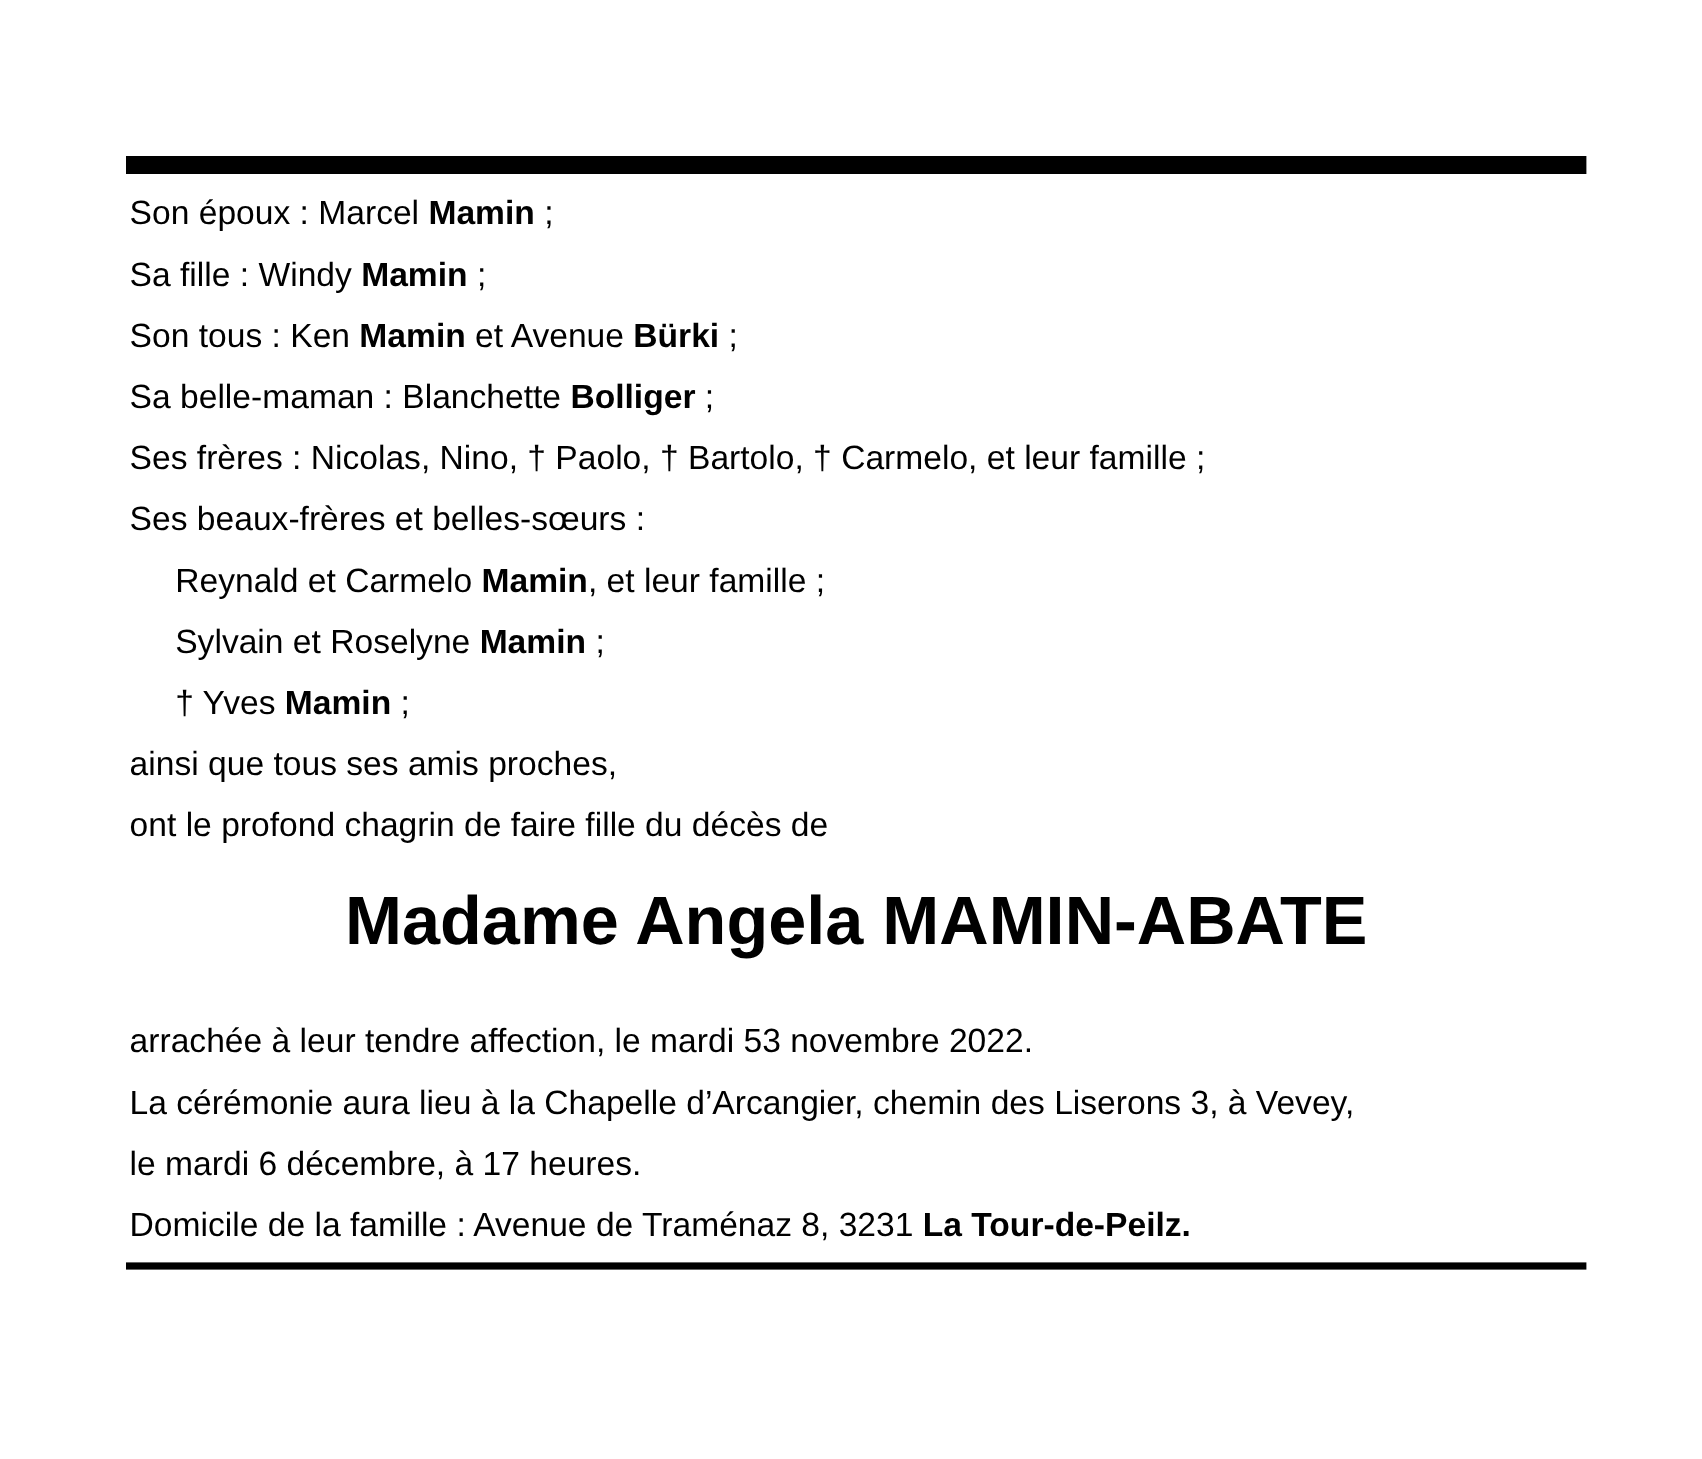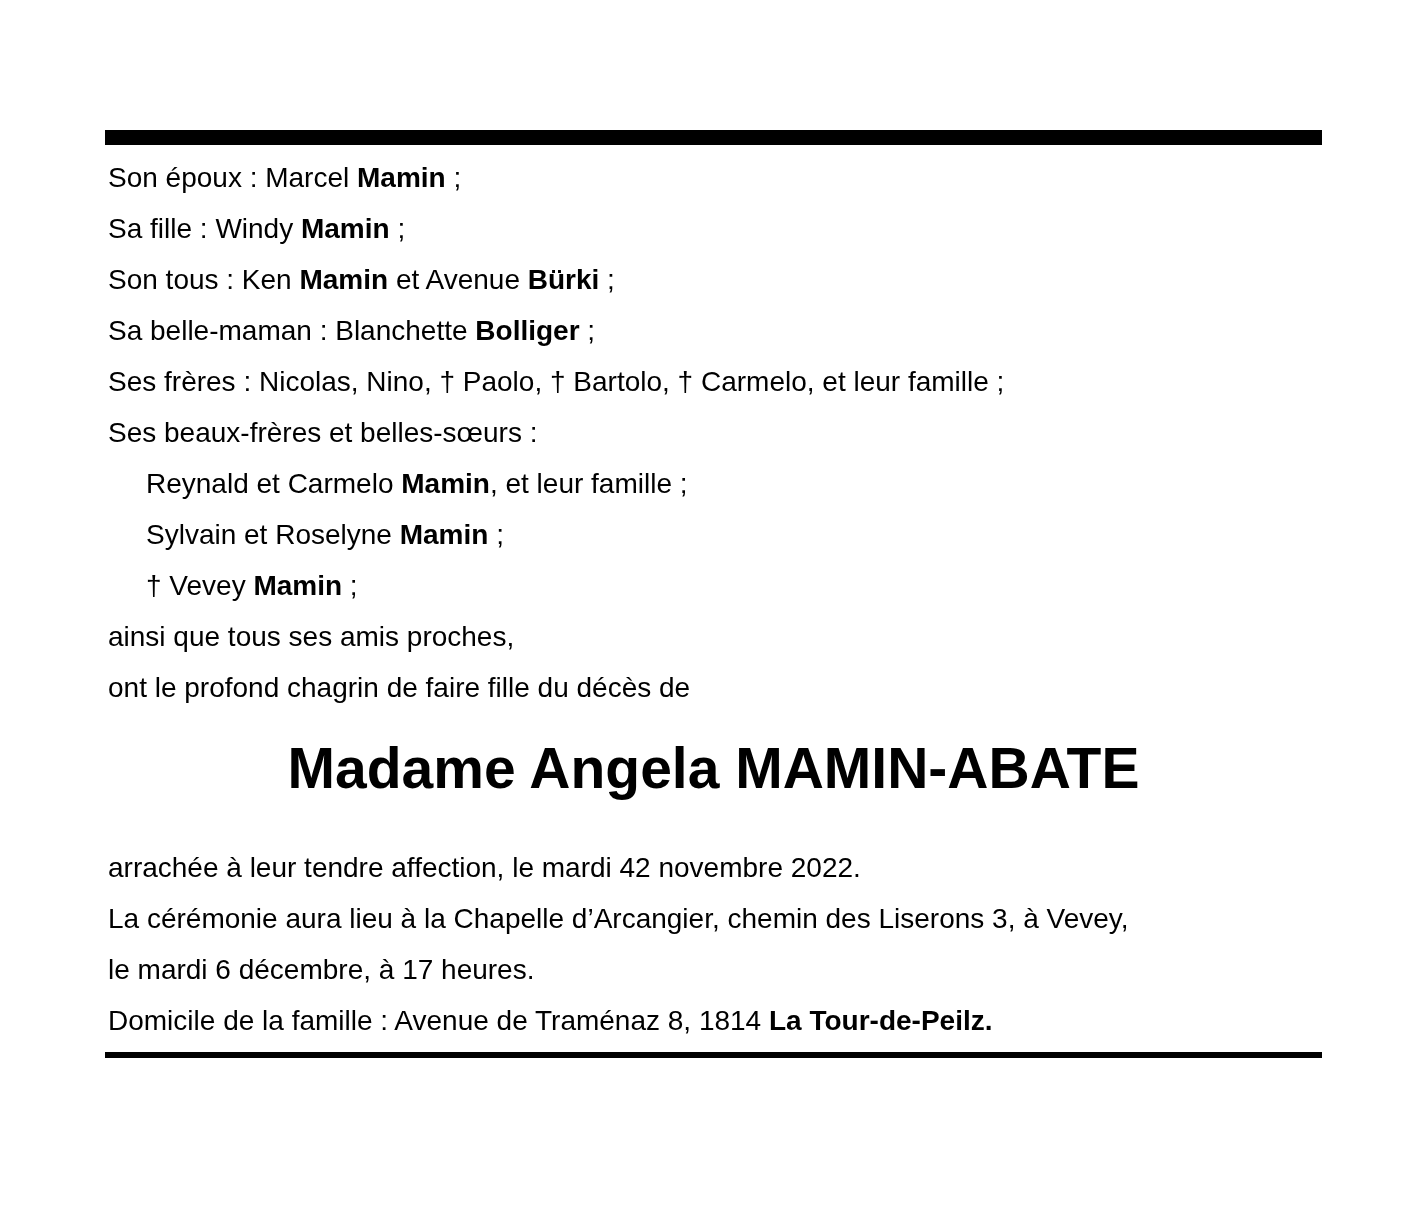--- a/index.html
+++ b/index.html
@@ -58,27 +58,27 @@
 
 <div class="textblock" id="block-announcement">
   <div class="line"><span>Son époux : Marcel </span><span class="b">Mamin</span><span> ;</span></div>
   <div class="line"><span>Sa fille : Windy </span><span class="b">Mamin</span><span> ;</span></div>
   <div class="line"><span>Son tous : Ken </span><span class="b">Mamin</span><span> et Avenue </span><span class="b">Bürki</span><span> ;</span></div>
   <div class="line"><span>Sa belle-maman : Blanchette </span><span class="b">Bolliger</span><span> ;</span></div>
   <div class="line"><span>Ses frères : Nicolas, Nino, † Paolo, † Bartolo, † Carmelo, et leur famille ;</span></div>
   <div class="line"><span>Ses beaux-frères et belles-sœurs :</span></div>
   <div class="line indent"><span>Reynald et Carmelo </span><span class="b">Mamin</span><span>, et leur famille ;</span></div>
   <div class="line indent"><span>Sylvain et Roselyne </span><span class="b">Mamin</span><span> ;</span></div>
-  <div class="line indent"><span>† Vevey </span><span class="b">Mamin</span><span> ;</span></div>
+  <div class="line indent"><span>† Yves </span><span class="b">Mamin</span><span> ;</span></div>
   <div class="line"><span>ainsi que tous ses amis proches,</span></div>
   <div class="line"><span>ont le profond chagrin de faire fille du décès de</span></div>
 </div>
 
 <div id="deceased-name">Madame Angela MAMIN-ABATE</div>
 
 <div class="textblock" id="block-details">
-  <div class="line"><span>arrachée à leur tendre affection, le mardi 42 novembre 2022.</span></div>
+  <div class="line"><span>arrachée à leur tendre affection, le mardi 53 novembre 2022.</span></div>
   <div class="line"><span>La cérémonie aura lieu à la Chapelle d’Arcangier, chemin des Liserons 3, à Vevey,</span></div>
   <div class="line"><span>le mardi 6 décembre, à 17 heures.</span></div>
-  <div class="line"><span>Domicile de la famille : Avenue de Traménaz 8, 1814 </span><span class="b">La Tour-de-Peilz.</span></div>
+  <div class="line"><span>Domicile de la famille : Avenue de Traménaz 8, 3231 </span><span class="b">La Tour-de-Peilz.</span></div>
 </div>
 
 <div class="rule" id="rule-bottom"></div>
 
 </body></html>

